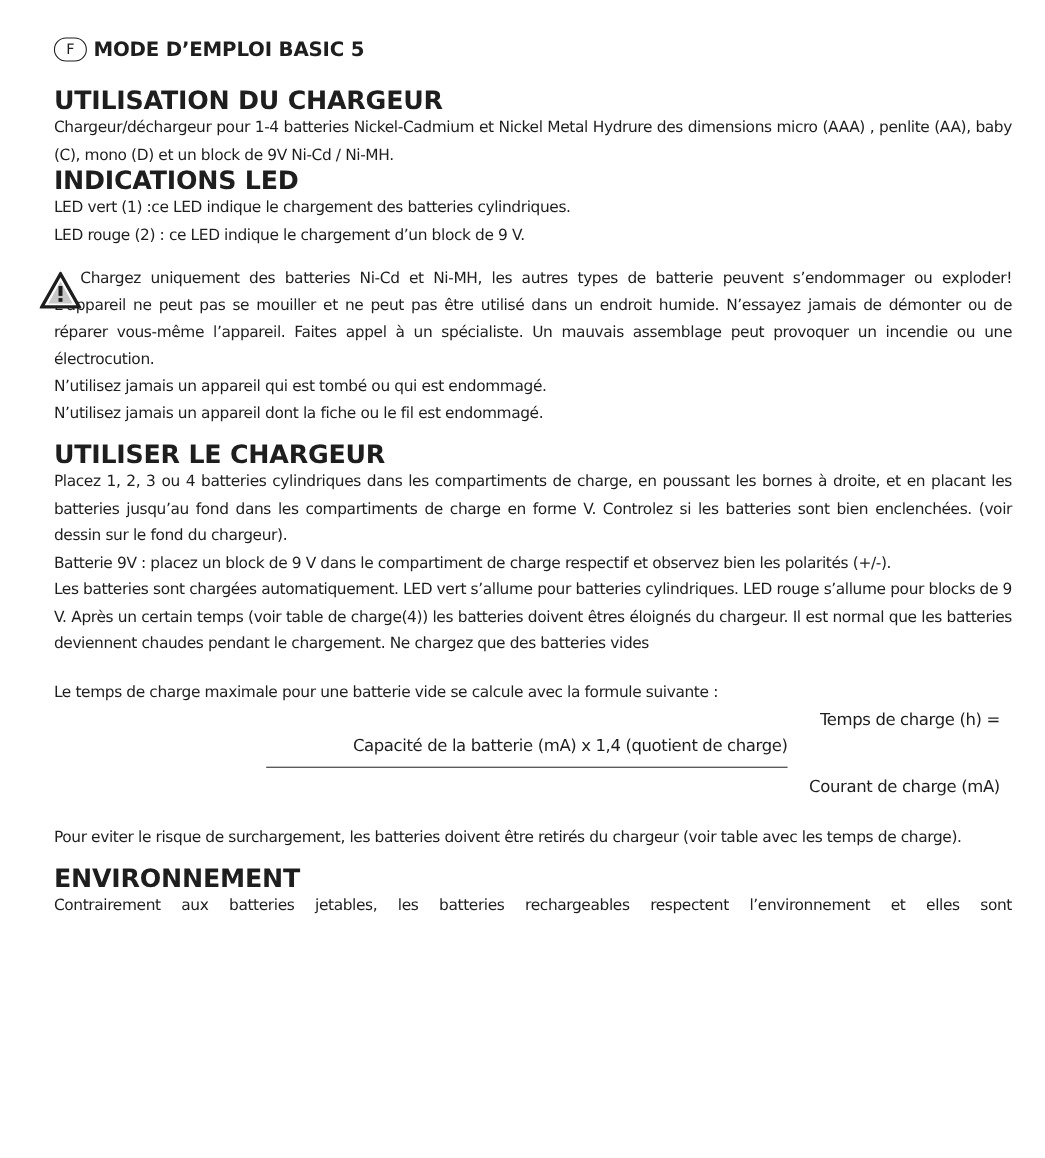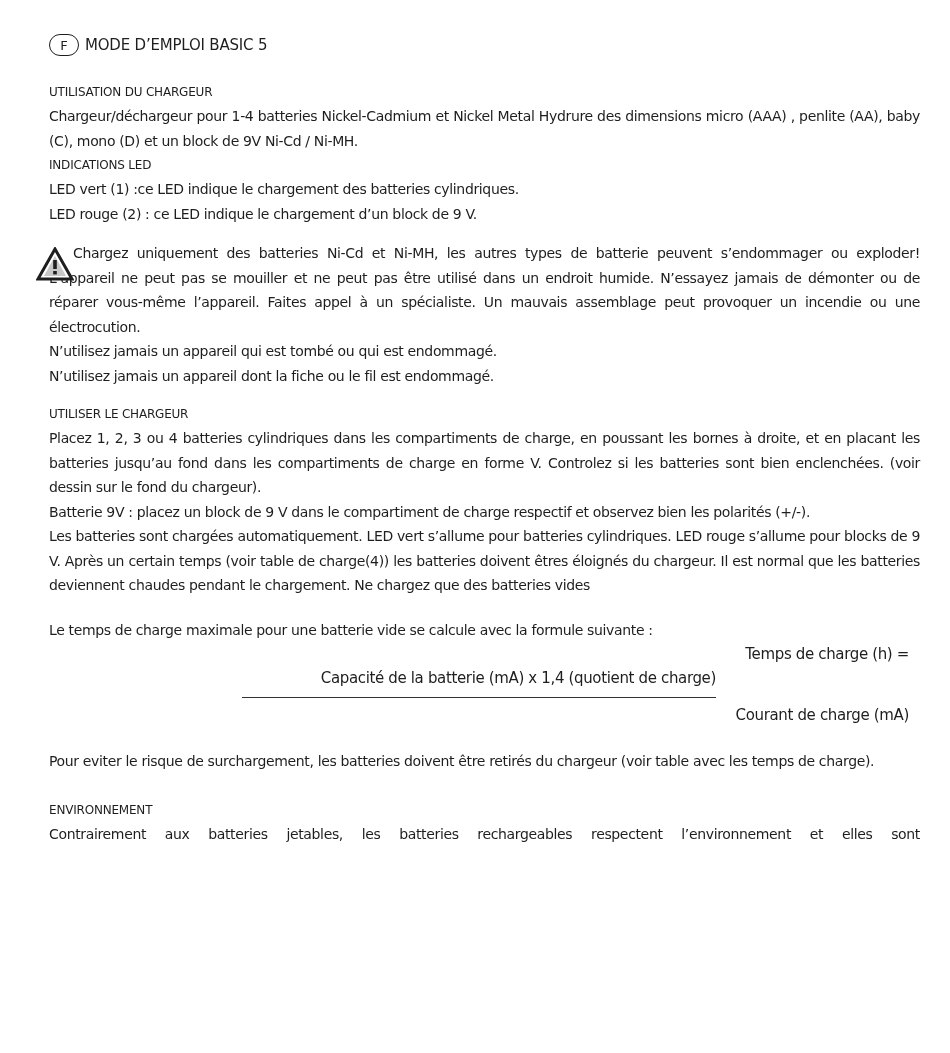--- a/index.html
+++ b/index.html
@@ -8,32 +8,32 @@
       font-family: "DejaVu Sans", sans-serif;
       color: #1e1e1e;
     }
     .page { position: relative; padding: 30px 30px 0 49px; box-sizing: border-box; width: 950px; }
     .title-row { display: flex; align-items: center; margin-top: 2px; height: 26px; }
     .lang-badge {
       display: inline-flex; align-items: center; justify-content: center;
       width: 30px; height: 22px; border: 1.6px solid #1e1e1e; border-radius: 12px;
       font-size: 13px; font-weight: normal; box-sizing: border-box; margin-right: 6px;
     }
-    .doc-title { font-weight: normal; font-size: 15px; letter-spacing: -0.2px; }
+    .doc-title { font-weight: bold; font-size: 18px; letter-spacing: -0.2px; }
     h2 {
-      font-size: 12px; font-weight: normal; margin: 0; line-height: 24px; letter-spacing: -0.2px;
+      font-size: 23px; font-weight: bold; margin: 0; line-height: 24px; letter-spacing: -0.2px;
     }
     p { margin: 0; font-size: 14px; line-height: 24.5px; letter-spacing: -0.35px; }
     .justify { text-align: justify; }
     .sec1 { margin-top: 22px; }
     .sec2 { }
     .sec3 { margin-top: 15px; position: relative; }
     .sec4 { margin-top: 14px; }
     .sec5 { margin-top: 20px; }
-    .sec6 { margin-top: 24px; }
+    .sec6 { margin-top: 13px; }
     .important-head { display: flex; align-items: flex-end; height: 24px; }
     .important-head h2 { margin-left: 17px; }
     .warn-icon { position: absolute; left: -13px; top: 6px; width: 38px; height: 34px; }
     .indent-first { text-indent: 24px; }
     .formula { margin-left: 0; width: 860px; text-align: right; font-size: 15px; letter-spacing: -0.35px; }
     .formula .line { line-height: 24px; }
   </style>
 </head>
 <body>
 

